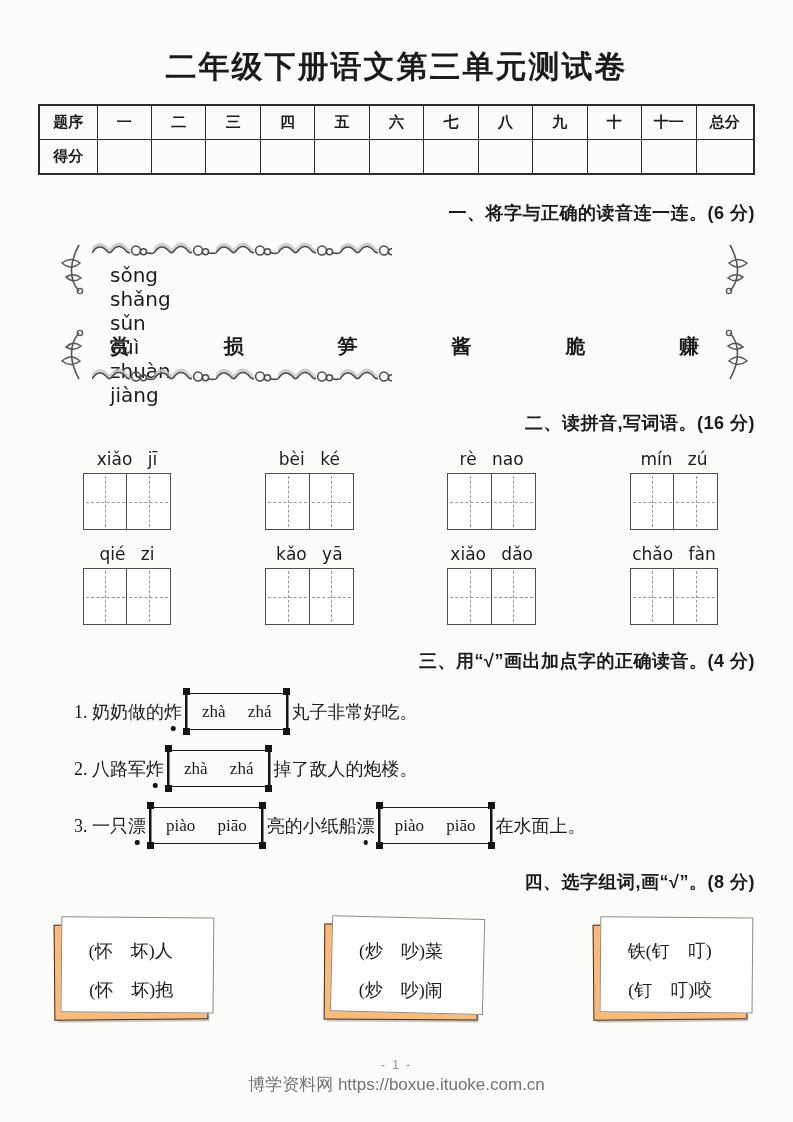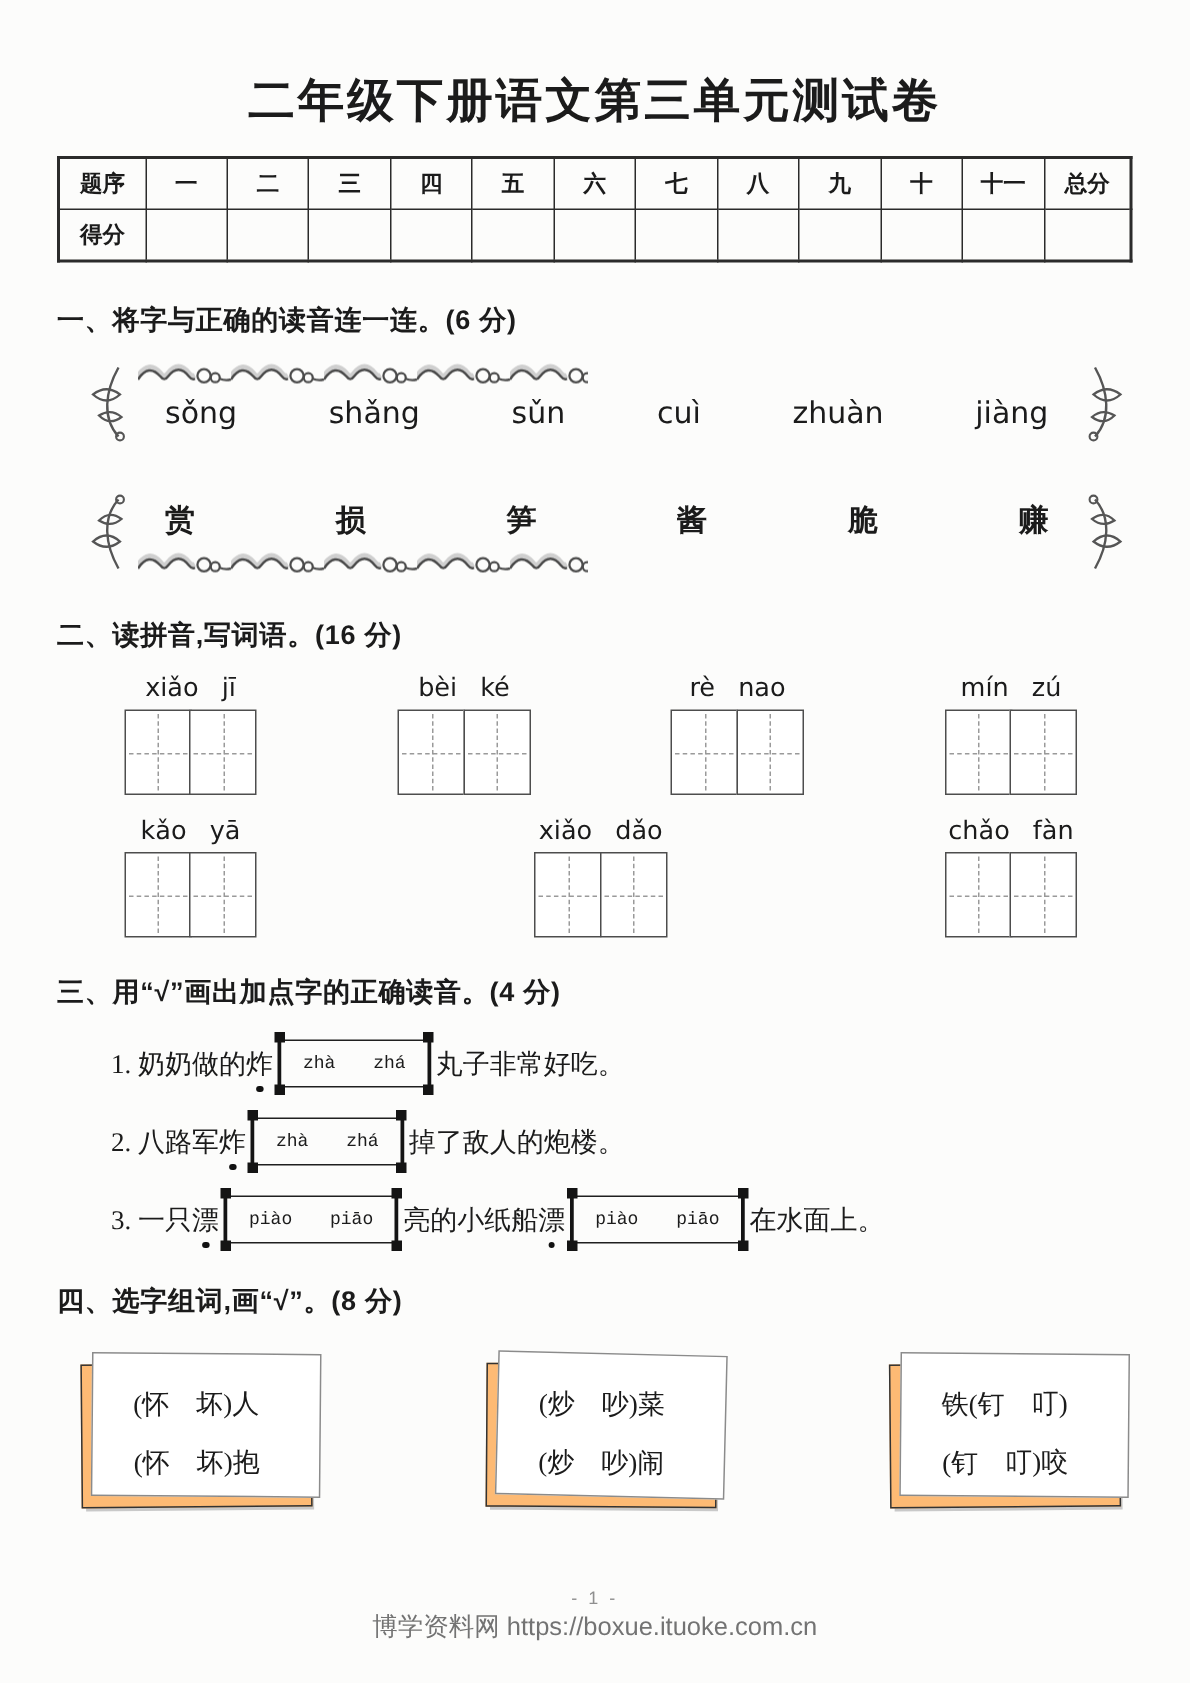--- a/index.html
+++ b/index.html
@@ -32,31 +32,32 @@
     font-size:15px;font-family:"Liberation Serif",serif;font-weight:bold;
     padding:0;
   }
   table.score th.lbl{width:58px;font-family:"Liberation Sans",sans-serif;font-weight:bold;}
   table.score col.total{width:58px;}
 
   
   .sec-head{
     font-size:18px;font-weight:bold;letter-spacing:.5px;
     font-family:"Liberation Sans",sans-serif;
+    text-align:right;
   }
 
   
   .banner{position:relative;height:60px;margin:14px 12px 0 28px;}
   .banner .scroll-line{position:absolute;left:26px;right:26px;height:20px;}
   .banner.b-top .scroll-line{top:2px;}
   .banner.b-bottom .scroll-line{bottom:2px;}
   .banner .row{
     position:absolute;left:44px;right:44px;display:flex;justify-content:space-between;
   }
-  .banner.b-top .row{top:24px;font-size:20px;font-family:"DejaVu Sans",sans-serif;}
+  .banner.b-top .row{top:24px;font-size:20px;font-family:"DejaVu Sans",sans-serif;flex-direction:column;}
   .banner.b-bottom .row{top:4px;font-size:20px;font-weight:600;font-family:"Liberation Serif",serif;}
   .leaf{position:absolute;width:30px;height:56px;}
   .leaf.l{left:-8px;top:0;}
   .leaf.r{right:-8px;top:0;transform:scaleX(-1);}
   .banner.b-bottom .leaf{transform:scaleY(-1);}
   .banner.b-bottom .leaf.r{transform:scale(-1,-1);}
 
   
   .grid-rows{margin-top:10px;}
   .grid-row{display:flex;justify-content:space-between;padding:0 26px 0 34px;margin-top:14px;}
@@ -75,21 +76,21 @@
   .tzg .cell::after{
     content:"";position:absolute;left:2px;right:2px;top:50%;border-top:1.3px dashed #9a9a9a;
   }
 
   
   .sentences{margin-left:36px;font-family:"Liberation Serif",serif;font-size:18px;}
   .sentence{margin-top:20px;display:flex;align-items:center;flex-wrap:nowrap;white-space:nowrap;}
   .pybox{
     display:inline-block;position:relative;margin:0 4px;
     border-top:1.6px solid #1f1f1f;border-bottom:1.6px solid #1f1f1f;
-    padding:9px 16px;font-family:Liberation Mono, monospace;font-size:12px;word-spacing:18px;
+    padding:9px 16px;font-family:Liberation Serif, serif;font-size:17px;word-spacing:18px;
     line-height:1;
   }
   .pybox::before,.pybox::after{
     content:"";position:absolute;top:-6px;bottom:-6px;width:7px;
     background-image:linear-gradient(#141414,#141414),linear-gradient(#141414,#141414),linear-gradient(#141414,#141414);
     background-size:7px 7px,7px 7px,2.5px 100%;
     background-position:left top,left bottom,center;
     background-repeat:no-repeat;
   }
   .pybox::before{left:-3px;}
@@ -274,20 +275,27 @@
       <div class="wgroup">
         <div class="py">mín zú</div>
         <div class="tzg">
             <span class="cell"></span>
             <span class="cell"></span>
           </div>
       </div>
     </div>
     <div class="grid-row">
       <div class="wgroup">
+        <div class="py">qié zi</div>
+        <div class="tzg">
+            <span class="cell"></span>
+            <span class="cell"></span>
+          </div>
+      </div>
+      <div class="wgroup">
         <div class="py">kǎo yā</div>
         <div class="tzg">
             <span class="cell"></span>
             <span class="cell"></span>
           </div>
       </div>
       <div class="wgroup">
         <div class="py">xiǎo dǎo</div>
         <div class="tzg">
             <span class="cell"></span>

